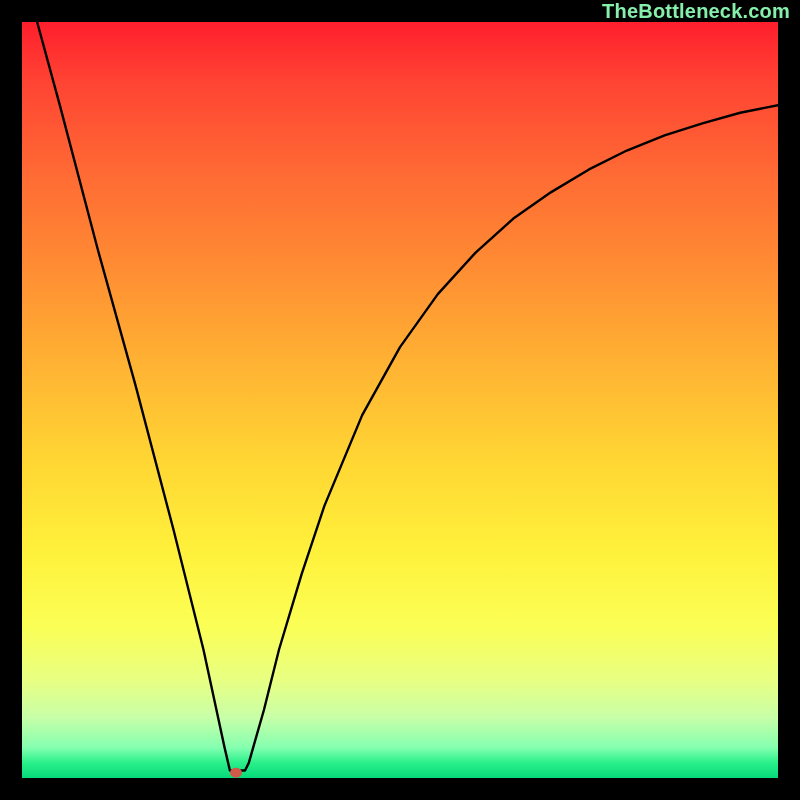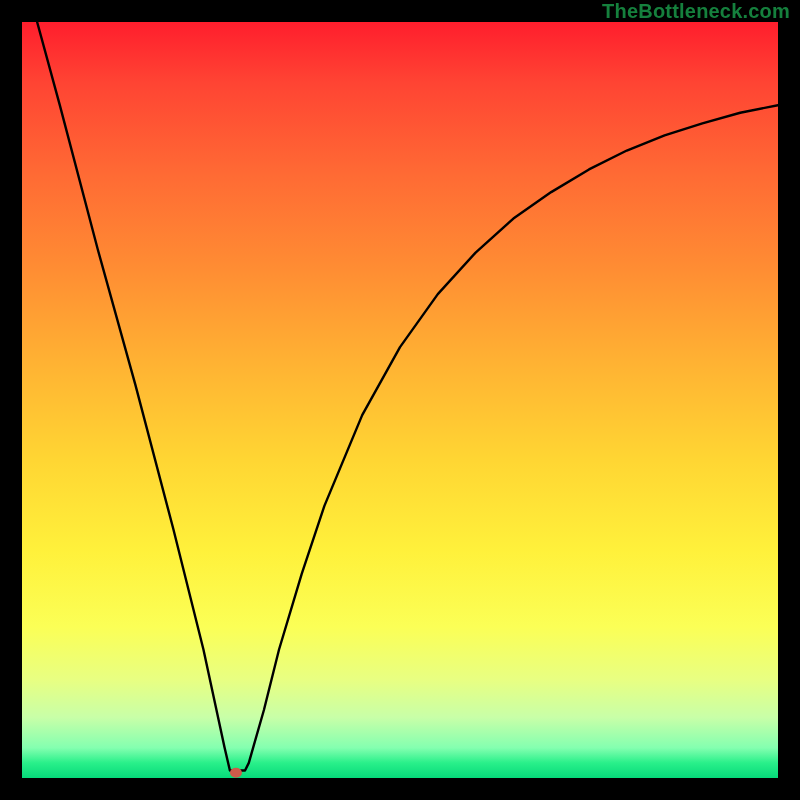--- a/index.html
+++ b/index.html
@@ -32,21 +32,21 @@
       #06d97a 100%
     );
   }
   .watermark {
     position: absolute;
     top: 0px;
     right: 10px;
     font-family: Arial, Helvetica, sans-serif;
     font-size: 20px;
     font-weight: bold;
-    color: #15803d;
+    color: #86efac;
     letter-spacing: 0.2px;
     user-select: none;
   }
   svg.curve {
     position: absolute;
     left: 0;
     top: 0;
   }
 </style>
 </head>

